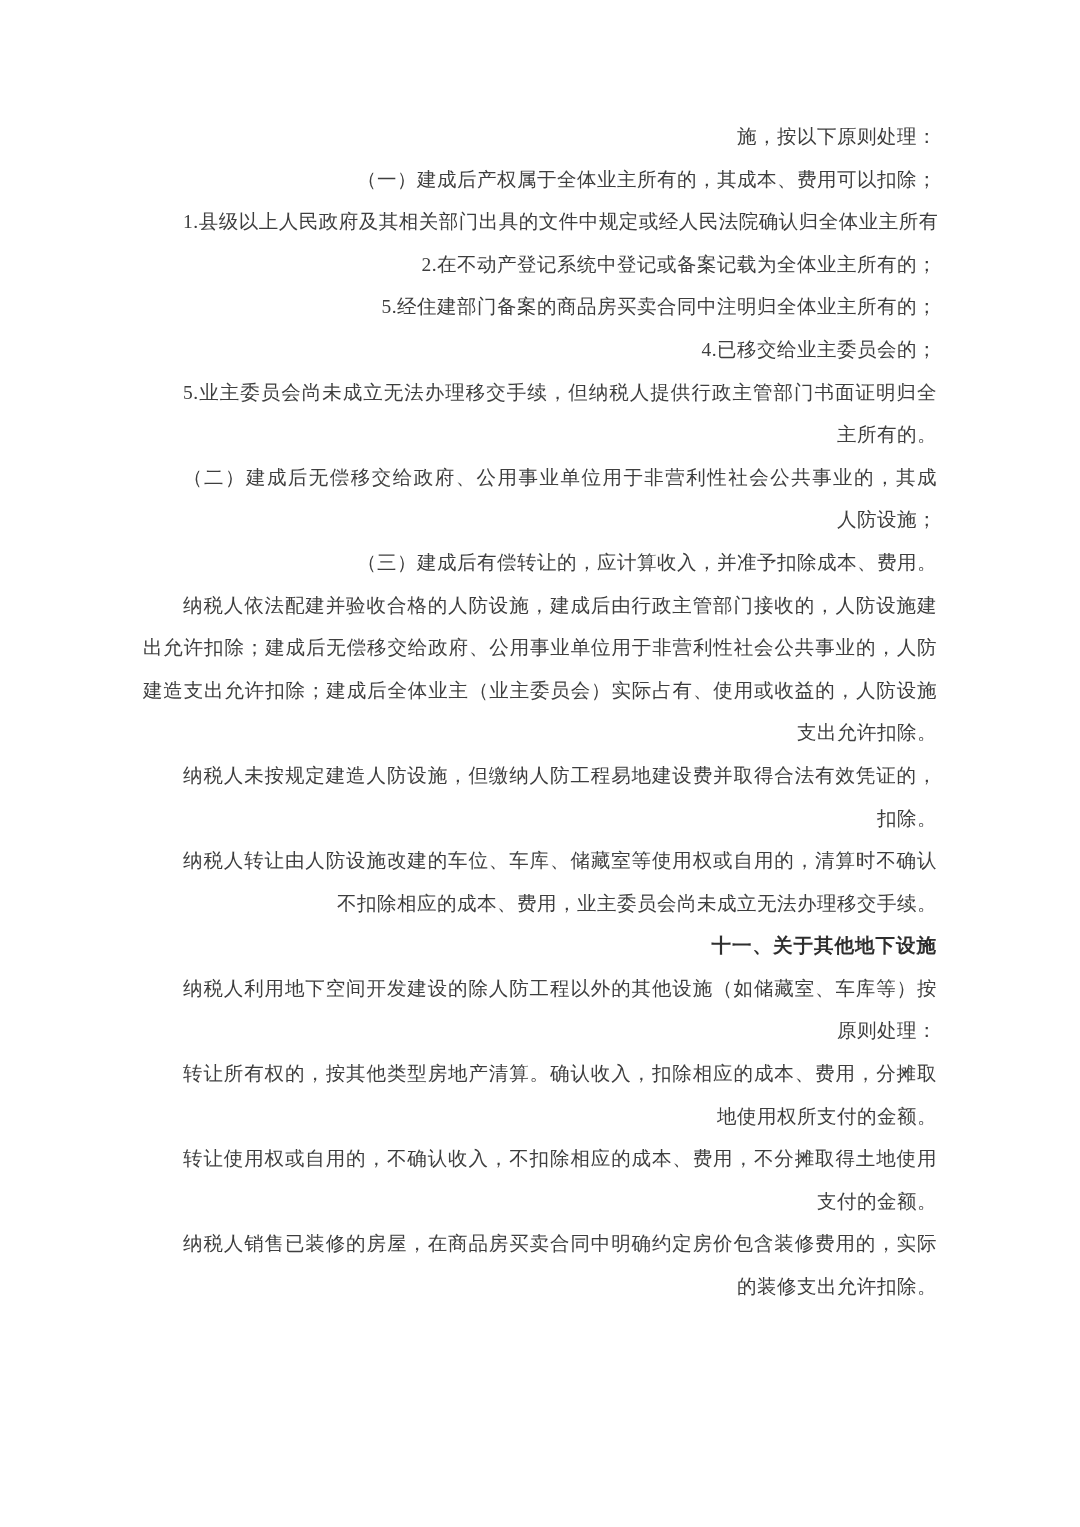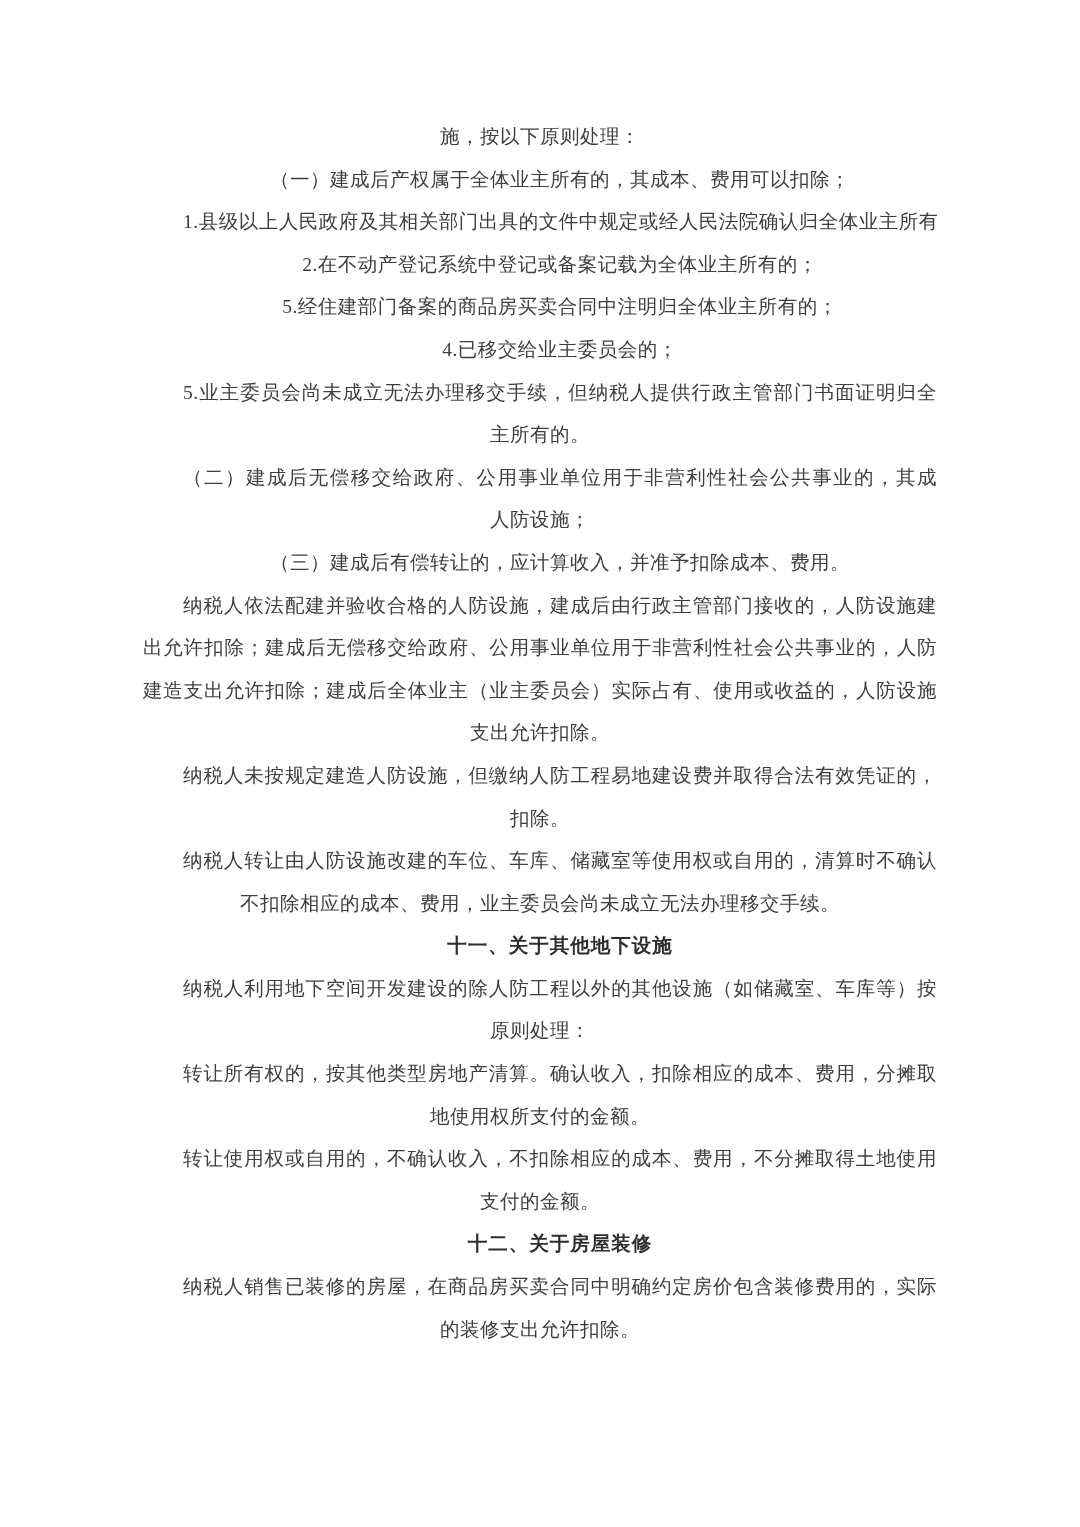--- a/index.html
+++ b/index.html
@@ -22,21 +22,21 @@
     width: 794px;
     font-size: 19.5px;
     color: #3e3e3e;
     letter-spacing: 0.5px;
   }
   .ln {
     height: 42.6px;
     line-height: 42.6px;
     overflow: hidden;
     white-space: nowrap;
-    text-align: center;
+    text-align: right;
   }
   .ln.fill {
     white-space: normal;
     text-align: justify;
     text-align-last: justify;
     word-break: break-all;
   }
   .ln.ind {
     text-indent: 40px;
   }
@@ -70,17 +70,16 @@
     <div class="ln">扣除。</div>
     <div class="ln ind fill">纳税人转让由人防设施改建的车位、车库、储藏室等使用权或自用的，清算时不确认收入，</div>
     <div class="ln">不扣除相应的成本、费用，业主委员会尚未成立无法办理移交手续。</div>
     <div class="ln ind hd">十一、关于其他地下设施</div>
     <div class="ln ind fill">纳税人利用地下空间开发建设的除人防工程以外的其他设施（如储藏室、车库等）按以下</div>
     <div class="ln">原则处理：</div>
     <div class="ln ind fill">转让所有权的，按其他类型房地产清算。确认收入，扣除相应的成本、费用，分摊取得土</div>
     <div class="ln">地使用权所支付的金额。</div>
     <div class="ln ind fill">转让使用权或自用的，不确认收入，不扣除相应的成本、费用，不分摊取得土地使用权所</div>
     <div class="ln">支付的金额。</div>
-    <div class="ln ind hd">十二、关于房屋装修</div>
     <div class="ln ind fill">纳税人销售已装修的房屋，在商品房买卖合同中明确约定房价包含装修费用的，实际发生</div>
     <div class="ln">的装修支出允许扣除。</div>
   </div>
 </div>
 
 </body></html>

